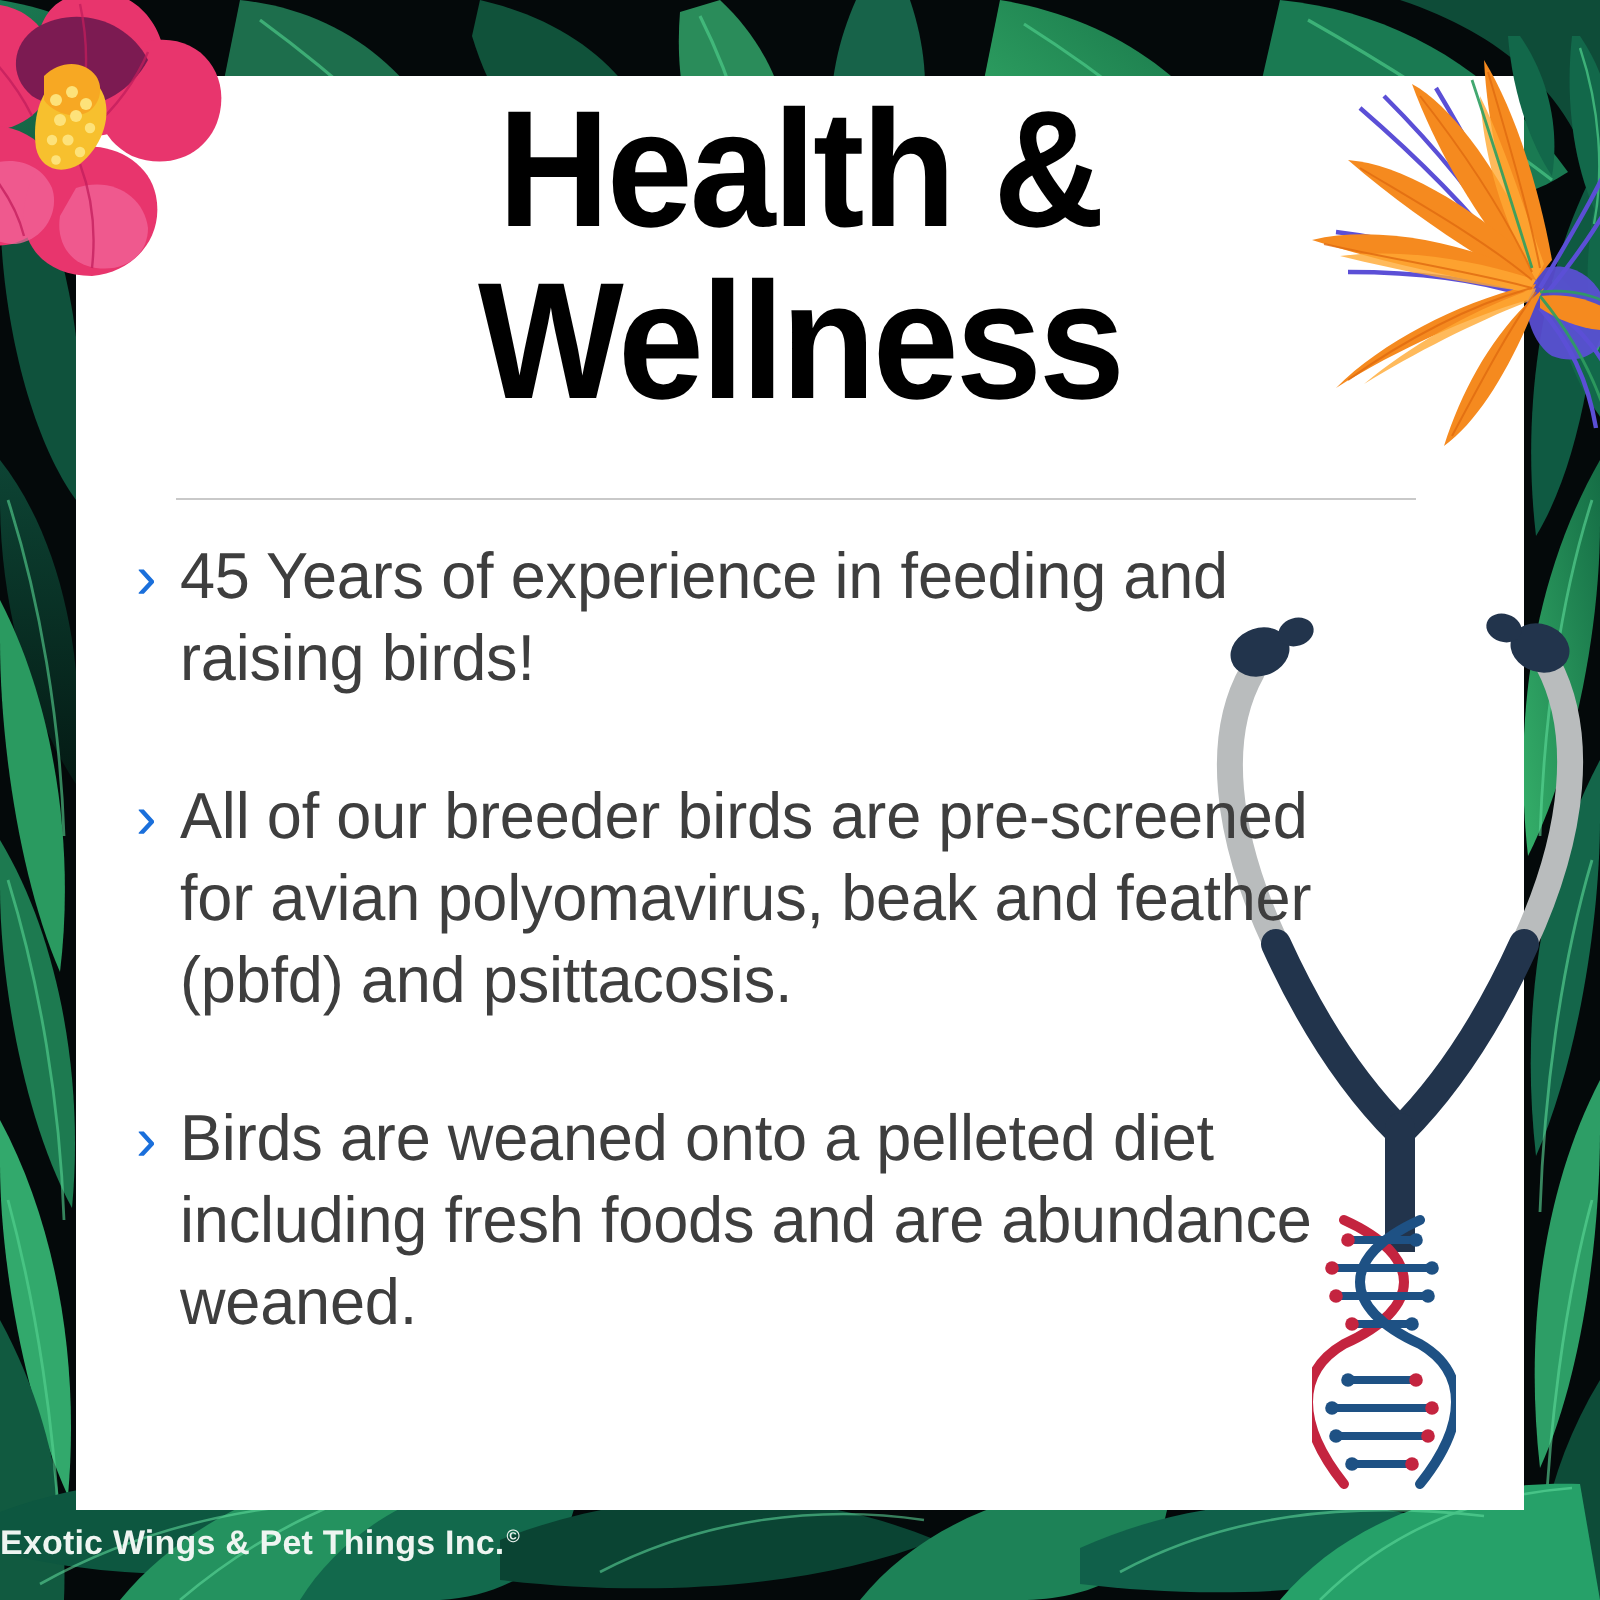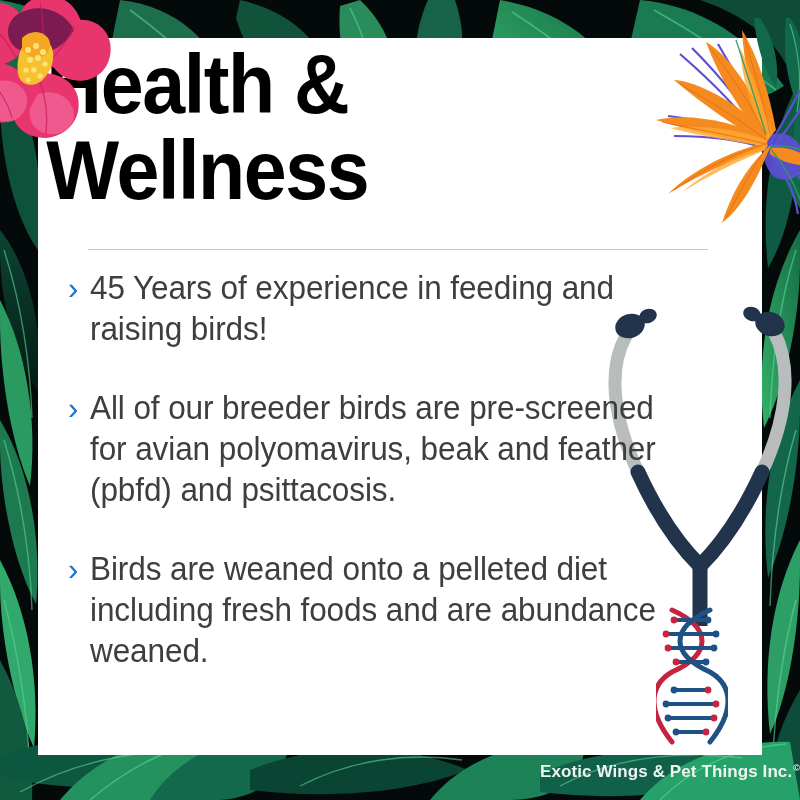--- a/index.html
+++ b/index.html
@@ -35,23 +35,24 @@
     top: 38px;
     width: 724px;
     height: 717px;
     background: #ffffff;
     z-index: 4;
   }
 
   
   .title-block {
     position: absolute;
-    left: 21px;
+    left: 38px;
     top: 42px;
     width: 724px;
+    text-align: center;
     z-index: 7;
     pointer-events: none;
   }
   .title-line {
     font-family: "Liberation Sans Narrow", "Liberation Sans", sans-serif;
     font-weight: bold;
     font-size: 83px;
     line-height: 86px;
     letter-spacing: -1.5px;
     color: #000000;
@@ -140,21 +141,21 @@
     height: 205px;
     z-index: 8;
   }
 
   
   .footer {
     position: absolute;
     left: 0;
     top: 762px;
     width: 800px;
-    text-align: right;
+    text-align: left;
     z-index: 9;
   }
   .footer-text {
     display: inline-block;
     font-family: "Liberation Sans Narrow", "Liberation Sans", sans-serif;
     font-size: 17px;
     font-weight: bold;
     color: #eef5f1;
     letter-spacing: 0.1px;
   }

